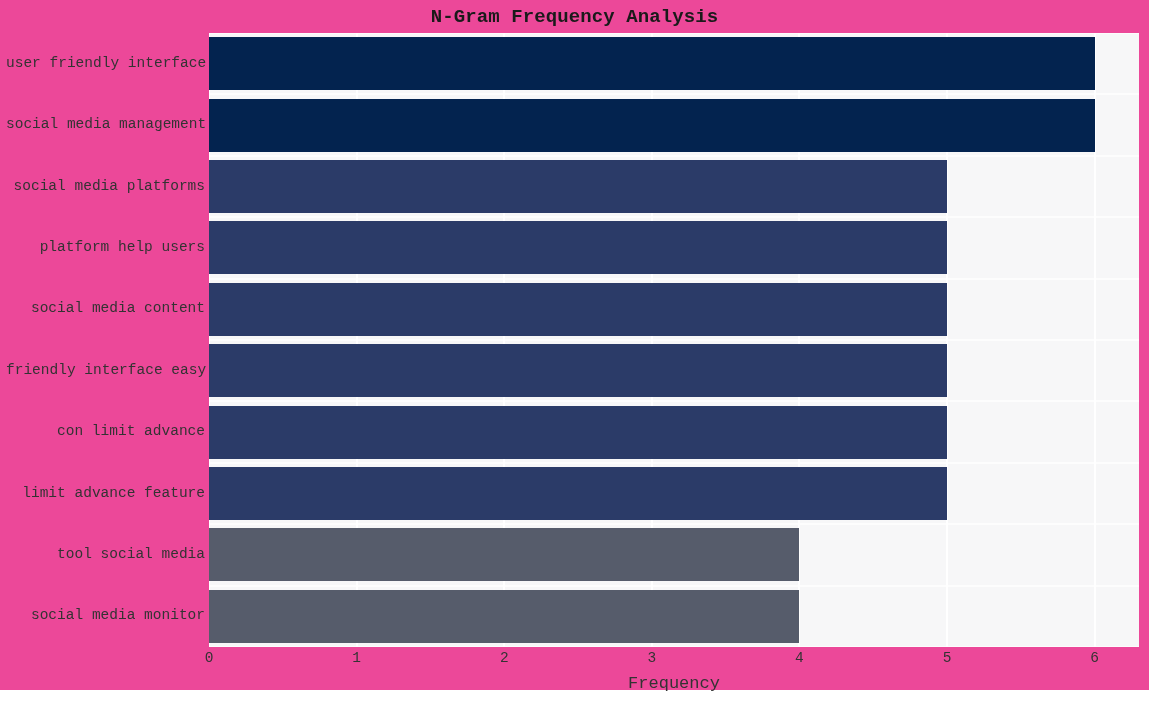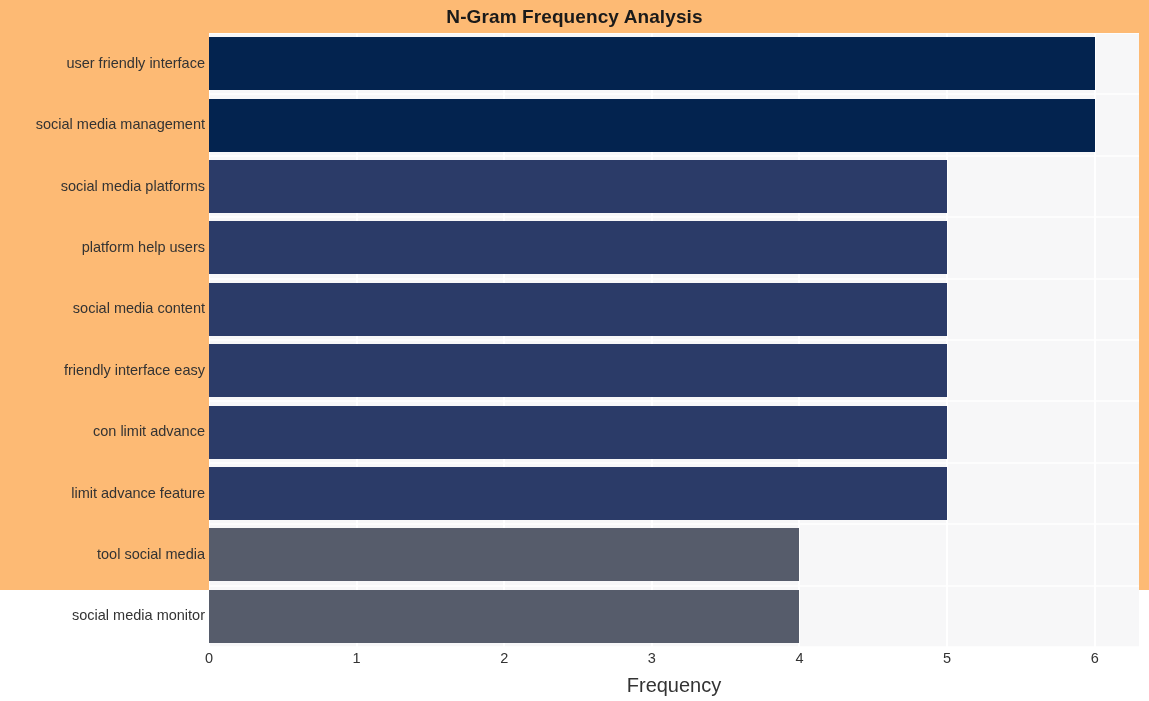--- a/index.html
+++ b/index.html
@@ -10,22 +10,23 @@
   body {
     width: 1149px;
     height: 701px;
     font-family: "Liberation Sans", sans-serif;
     overflow: hidden;
   }
 
   #chart-root {
     position: relative;
     width: 1149px;
-    height: 590px;
-    background: #fdba74;
+    height: 690px;
+    background: #ec4899;
+    font-family: Liberation Mono, monospace;
   }
 
   
   #chart-title {
     position: absolute;
     left: 0;
     top: 6px;
     width: 1149px;
     text-align: center;
     font-size: 19px;
@@ -107,21 +108,21 @@
     color: #333333;
     transform: translateX(-50%);
     white-space: nowrap;
   }
   #x-axis-label {
     position: absolute;
     left: 209px;
     top: 674px;
     width: 930px;
     text-align: center;
-    font-size: 20px;
+    font-size: 17px;
     color: #333333;
   }
 </style>
 </head>
 <body>
 
 <div id="chart-root">
 
   <div id="chart-title">N-Gram Frequency Analysis</div>
 

